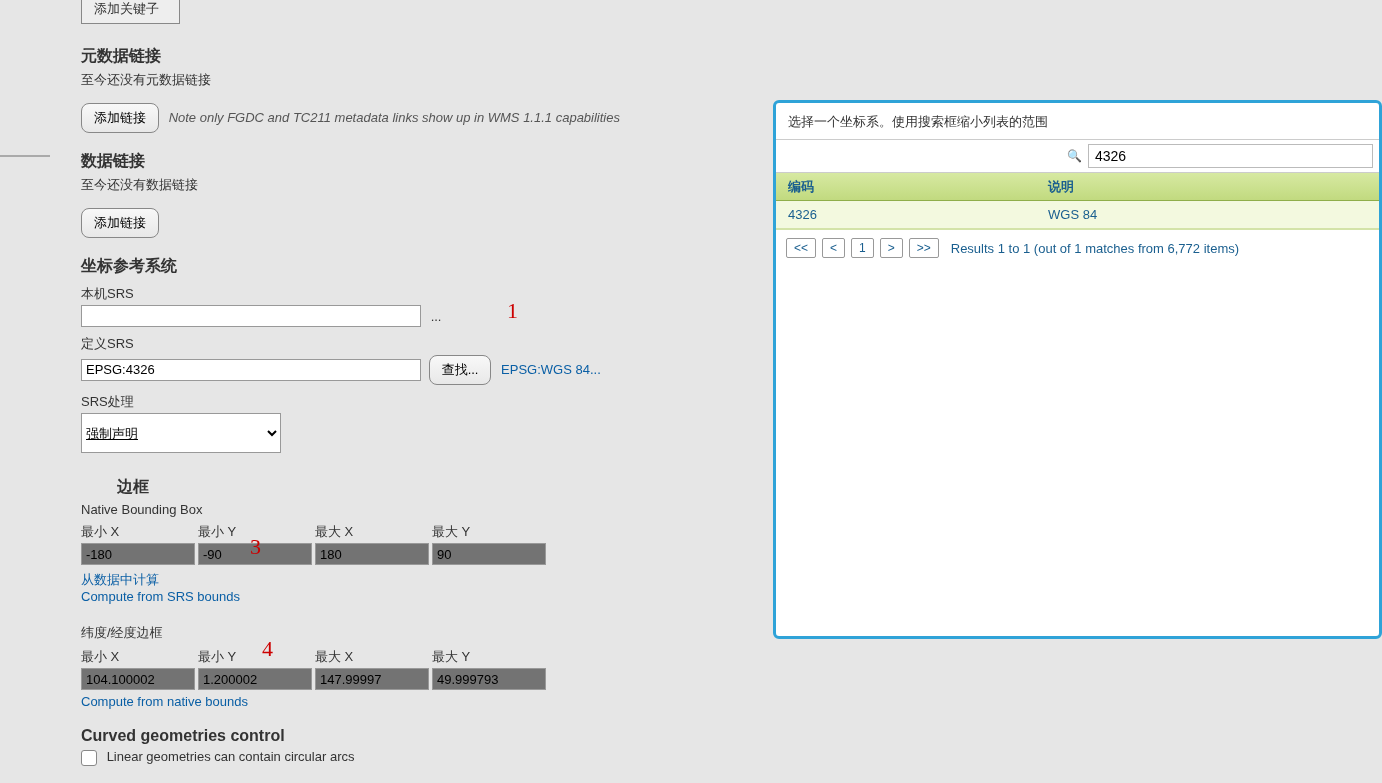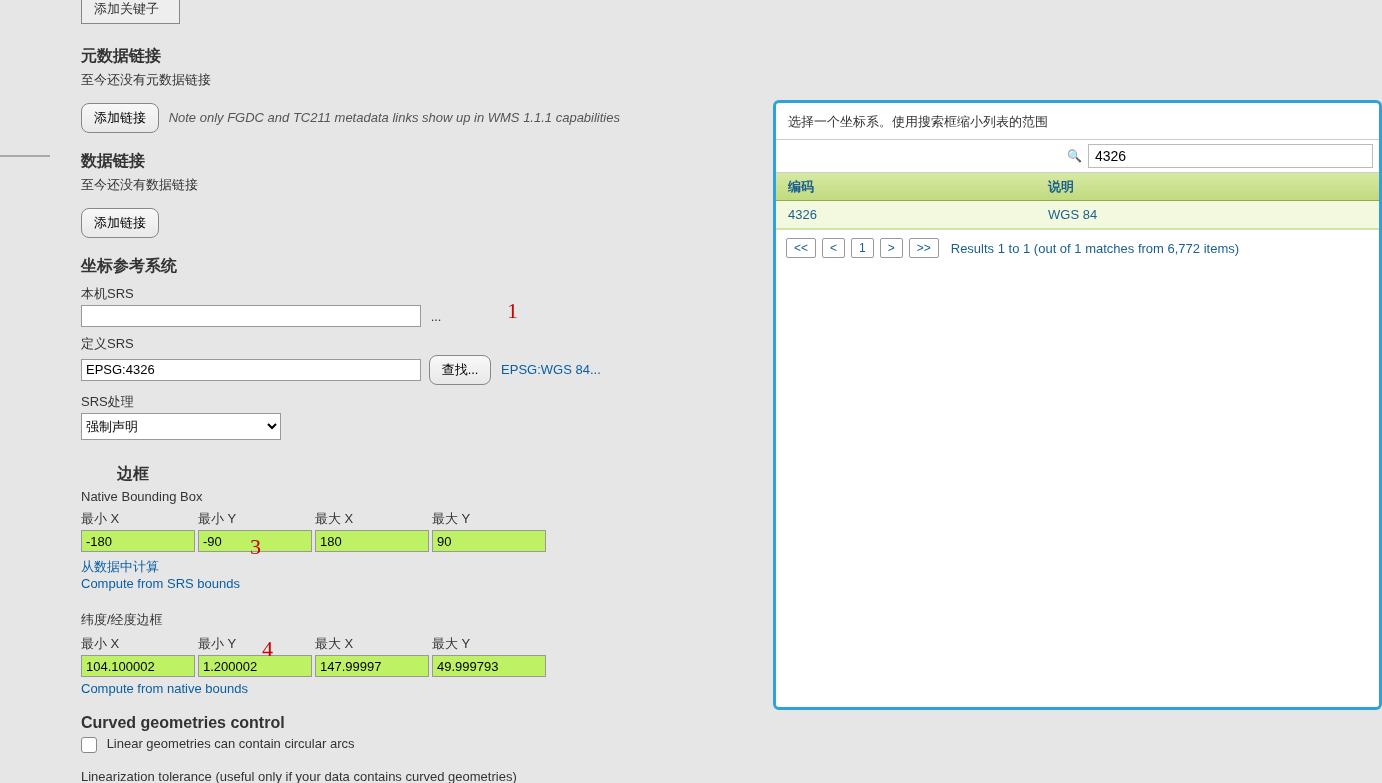--- a/index.html
+++ b/index.html
@@ -78,23 +78,24 @@
     background: #fff;
     height: 22px;
     padding: 2px 4px;
     font-size: 13px;
     font-family: inherit;
   }
   .w340 { width: 340px; }
   select.sel {
     border: 1px solid #999;
     background: #fff;
-    height: 27px;
+    height: 40px;
     font-size: 13px;
     width: 200px;
+    text-decoration: underline;
   }
   .link {
     color: #0a5fa5;
     font-size: 13px;
     cursor: pointer;
   }
   .dots { color:#333; font-size:13px; margin-left:6px; cursor:pointer;}
   .bbox-row {
     display: flex;
     gap: 0;
@@ -104,39 +105,39 @@
     font-size: 13px;
     color: #333;
     padding: 2px 0;
   }
   .bbox-col input {
     width: 114px;
     height: 22px;
     border:1px solid #999;
     font-size:13px;
     padding:8px 4px;
-    background:#bef264;
+    background:#737373;
     font-family: inherit;
   }
   .chk { width:16px;height:16px;vertical-align:middle;border:1px solid #888;border-radius:3px;background:#fff;display:inline-block;}
   .num-anno {
     position:absolute;
     color:#c00;
     font-size:22px;
     font-family: "Times New Roman", serif;
     pointer-events:none;
   }
 
   
   .popup {
     position: absolute;
     left: 773px;
     top: 100px;
     width: 609px;
-    height: 610px;
+    height: 539px;
     background: #fff;
     border: 3px solid #2fa3d8;
     border-radius: 6px;
   }
   .popup .msg {
     padding: 10px 12px 8px 12px;
     font-size: 13px;
     color:#333;
   }
   .popup .searchbar {

